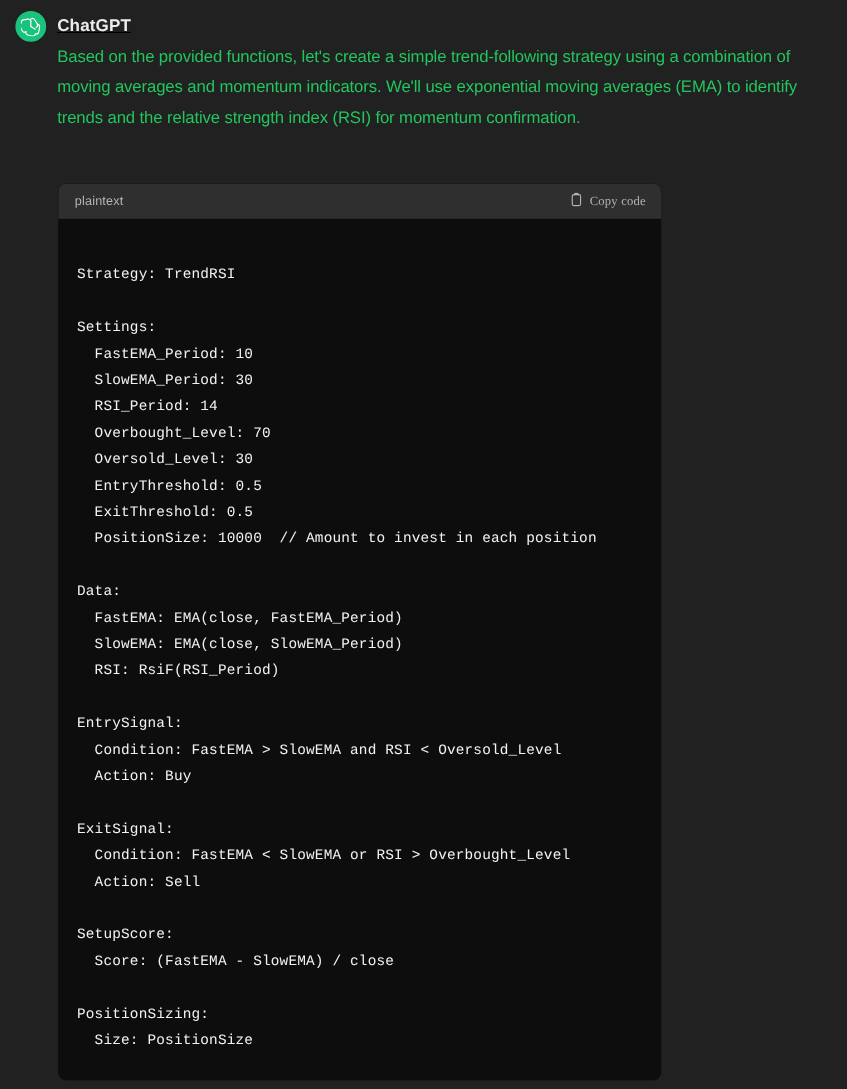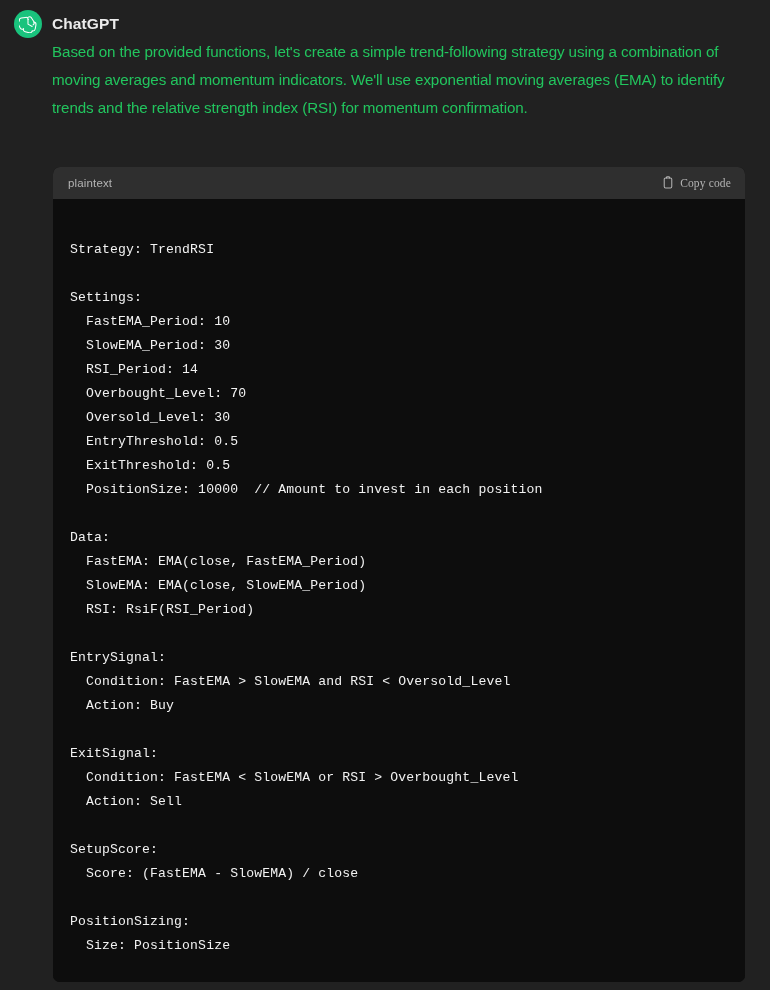--- a/index.html
+++ b/index.html
@@ -23,20 +23,21 @@
   }
 
   
   .msg-header {
     position: absolute;
     left: 14px;
     top: 10px;
     display: flex;
     align-items: center;
     gap: 10px;
+    text-decoration: underline;
   }
   .avatar {
     width: 28px;
     height: 28px;
     border-radius: 50%;
     background: #19c37d;
     display: flex;
     align-items: center;
     justify-content: center;
     flex: 0 0 auto;
@@ -63,21 +64,21 @@
     color: #22c55e;
     margin: 0;
     letter-spacing: -0.1px;
   }
 
   
   .code-block {
     position: absolute;
     left: 53px;
     top: 167px;
-    width: 692px;
+    width: 548px;
     border-radius: 7px;
     overflow: hidden;
     background: #0d0d0d;
   }
   .code-header {
     height: 32px;
     background: #2f2f2f;
     display: flex;
     align-items: center;
     justify-content: space-between;

